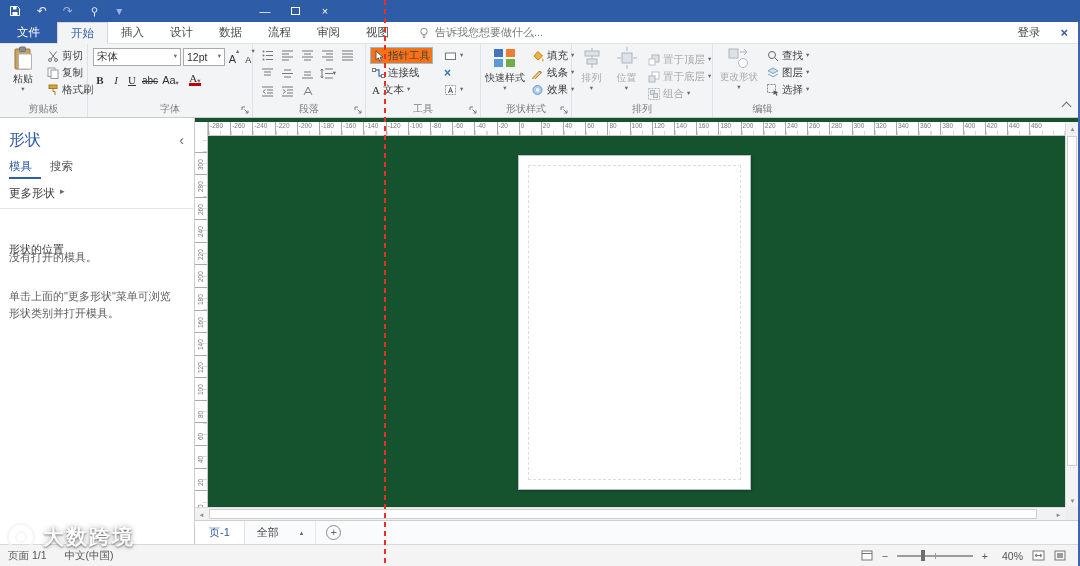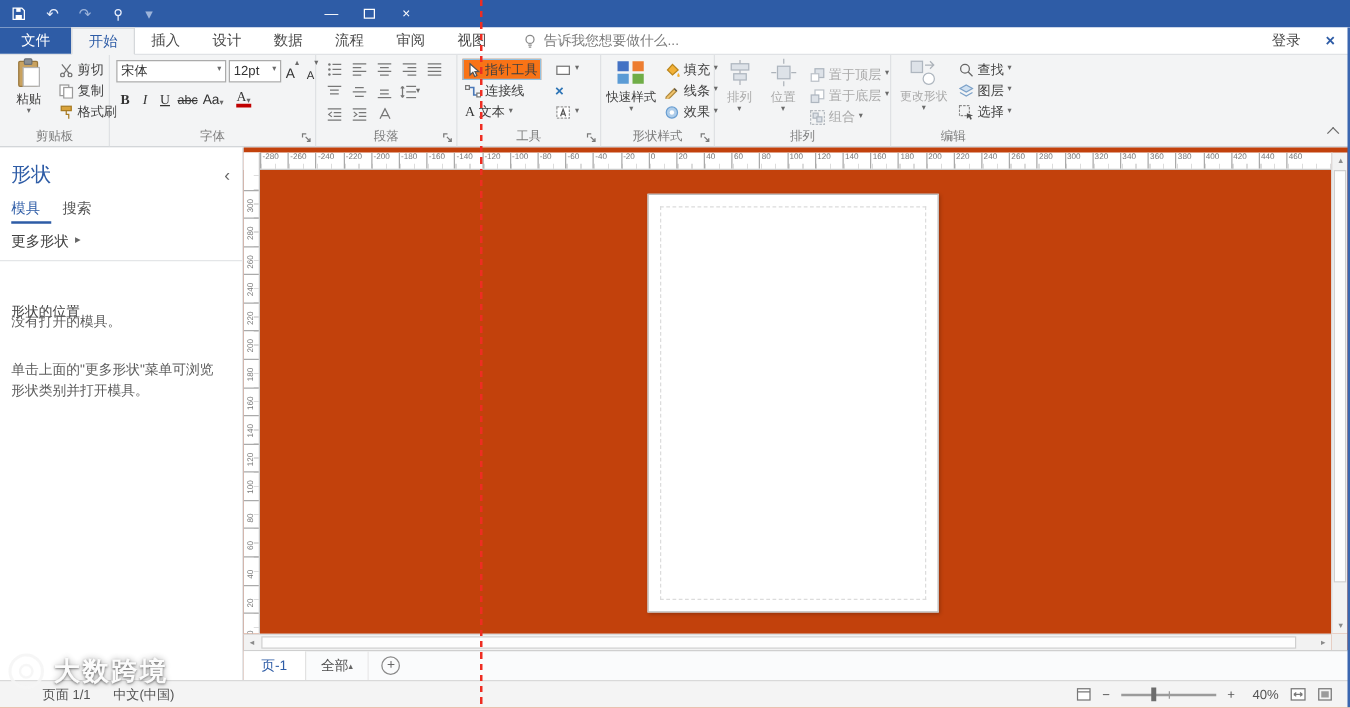--- a/index.html
+++ b/index.html
@@ -55,21 +55,21 @@
   .sp-tabs { position:absolute; left:9px; top:40px; display:flex; gap:0; font-size:11.5px; }
   .sp-tab { padding:1px 9px 3px 0; color:#555; }
   .sp-tab.active { color:#2e5ca6; border-bottom:2px solid #2e5ca6; margin-right:9px; }
   .sp-more { position:absolute; left:9px; top:68px; font-size:11.5px; color:#404040; display:flex; gap:5px; }
   .sp-divider { position:absolute; left:0; top:90px; width:194px; height:1px; background:#e4e6e8; }
   .sp-heading { position:absolute; left:9px; top:124px; font-size:11px; color:#404040; }
   .sp-text1 { position:absolute; left:9px; top:132px; font-size:11px; color:#5c5c5c; }
   .sp-text2 { position:absolute; left:9px; top:170px; width:172px; font-size:11px; color:#5c5c5c; line-height:1.55; }
 
   
-  .canvas-col { position:absolute; left:195px; top:118px; width:885px; height:426px; background:#c2410c; }
+  .canvas-col { position:absolute; left:195px; top:118px; width:885px; height:426px; background:#14532d; }
   .h-ruler { position:absolute; left:0; top:4px; width:870px; height:14px; background:#fff; border-bottom:1px solid #c9c9c9;
              background-image:repeating-linear-gradient(to right,#dcdcdc 0 1px,transparent 1px 11.1px); background-position:13.6px bottom; background-size:100% 4px; background-repeat:no-repeat; }
   .ruler-corner { position:absolute; left:0; top:0; width:13px; height:14px; background:#fff; border-right:1px solid #c9c9c9; }
   #h-ticks { position:absolute; left:13px; top:0; right:0; bottom:0; overflow:hidden; }
   .htick { position:absolute; bottom:0; height:13px; border-left:1px solid #aaa; padding-left:1px; font-size:6.5px; color:#777; line-height:8px; }
   .viewport { position:absolute; left:0; top:18px; width:870px; height:371px; overflow:hidden; }
   .v-ruler { position:absolute; left:0; top:0; width:13px; height:371px; background:#fff; border-right:1px solid #c9c9c9;
              background-image:repeating-linear-gradient(to bottom,#dcdcdc 0 1px,transparent 1px 11.3px); background-position:right 4.3px; background-size:4px 100%; background-repeat:no-repeat; }
   .vtick { position:absolute; left:0; width:12px; border-top:1px solid #aaa; }
   .vtick span { display:block; margin:1px 0 0 2px; writing-mode:vertical-rl; transform:rotate(180deg); font-size:6.5px; color:#777; height:16px; }
@@ -79,26 +79,26 @@
   .vs-arrow { position:absolute; left:0; width:13px; height:13px; display:flex; align-items:center; justify-content:center; font-size:6px; color:#8a8a8a; }
   .vs-thumb { position:absolute; left:1px; top:14px; width:10px; height:330px; background:#fdfdfd; border:1px solid #cfcfcf; }
   .h-scrollbar { position:absolute; left:0; top:389px; width:870px; height:13px; background:#f2f2f2; border-top:1px solid #dcdcdc; }
   .hs-arrow { position:absolute; top:0; width:13px; height:13px; display:flex; align-items:center; justify-content:center; font-size:6px; color:#8a8a8a; }
   .hs-thumb { position:absolute; left:14px; top:1px; width:828px; height:10px; background:#fdfdfd; border:1px solid #cfcfcf; }
   .sb-corner { position:absolute; left:870px; top:389px; width:13px; height:13px; background:#eee; }
 
   
   .pagebar { position:absolute; left:0; top:402px; width:885px; height:24px; background:#fafbfc; border-top:1px solid #cfcfcf; display:flex; align-items:center; }
   .pg-tab { padding:0 14px; height:100%; display:flex; align-items:center; color:#2e5ca6; font-size:11px; background:#fff; border-right:1px solid #e2e2e2; }
-  .pg-all { padding:0 12px; display:flex; align-items:center; gap:0; color:#4d4d4d; font-size:11px; height:100%; border-right:1px solid #e9e9e9; }
+  .pg-all { padding:0 12px; display:flex; align-items:center; gap:21px; color:#4d4d4d; font-size:11px; height:100%; border-right:1px solid #e9e9e9; }
   .pg-add { margin-left:10px; width:15px; height:15px; border:1px solid #8a8a8a; border-radius:50%; display:flex; align-items:center; justify-content:center; color:#666; font-size:11px; line-height:1; }
 
   
   .statusbar { position:absolute; left:0; top:544px; width:1080px; height:22px; background:#f4f4f4; border-top:1px solid #d9d9d9; display:flex; align-items:center; font-size:10.5px; color:#555; }
-  .sb-left { display:flex; gap:18px; padding-left:8px;margin-left:26px; }
+  .sb-left { display:flex; gap:18px; padding-left:8px; }
   .sb-right { margin-left:auto; display:flex; align-items:center; gap:9px; padding-right:14px; }
   .zslider { position:relative; width:76px; height:12px; }
   .ztrack { position:absolute; left:0; right:0; top:5.5px; height:1.5px; background:#9b9b9b; }
   .znotch { position:absolute; left:50%; top:3px; width:1px; height:6px; background:#9b9b9b; }
   .zthumb { position:absolute; left:24px; top:0.5px; width:4px; height:11px; background:#6d6d6d; }
   .zpct { min-width:26px; text-align:right; }
 
   
   .win-border-right { position:absolute; right:0; top:22px; width:2px; height:544px; background:#3a66b0; z-index:40; }
   .redline { position:absolute; left:384px; top:0; width:2px; height:566px; background:repeating-linear-gradient(180deg,#ee2d22 0 5px,transparent 5px 9px); z-index:99; pointer-events:none; }

